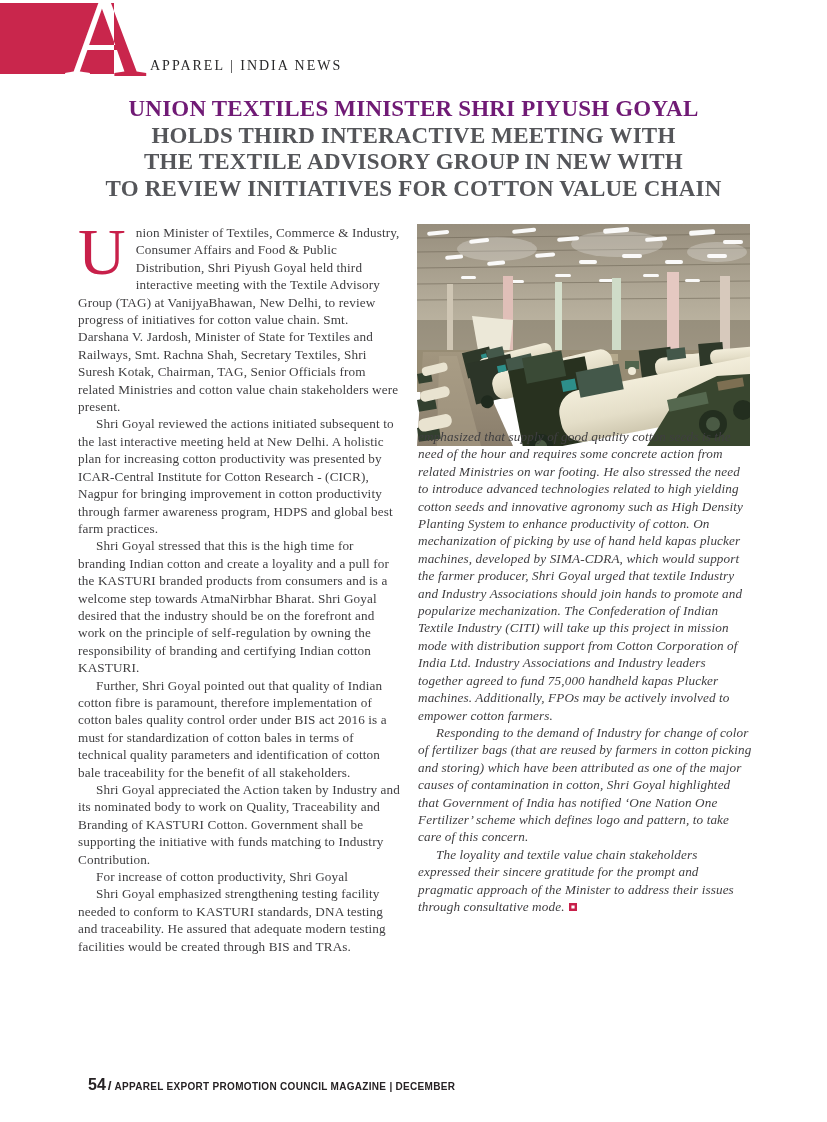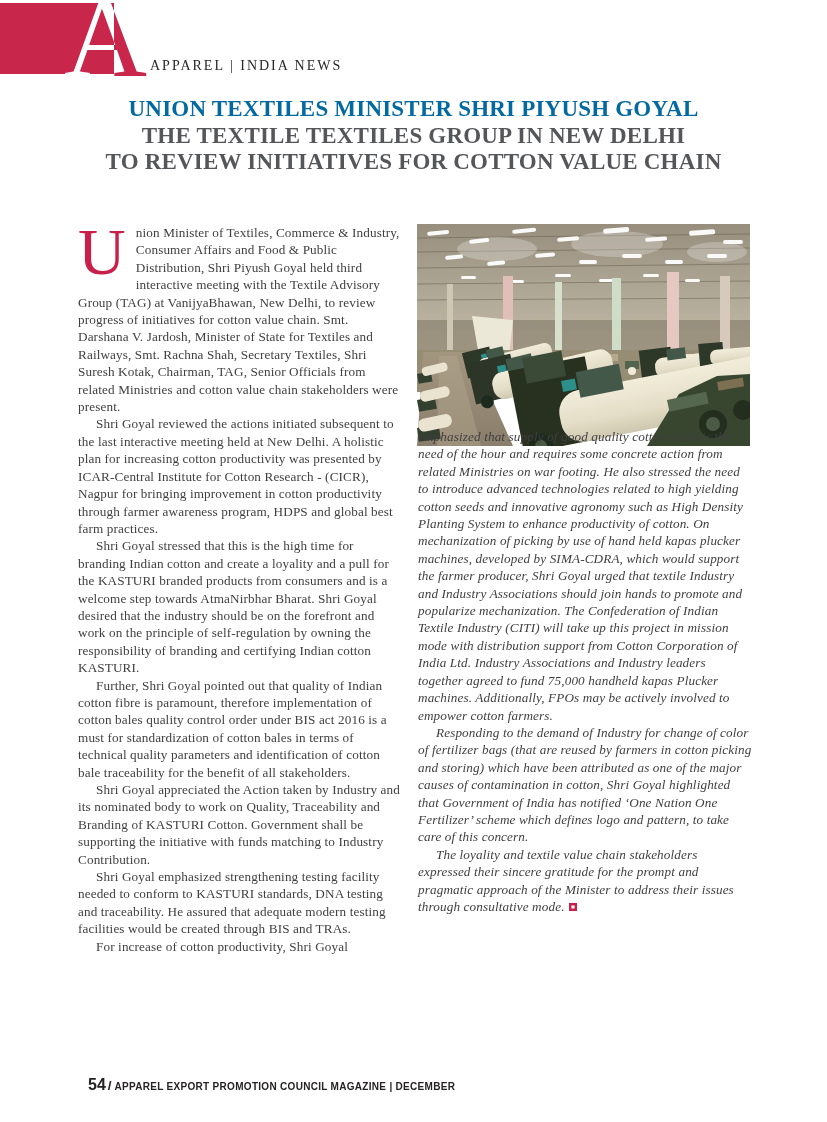--- a/index.html
+++ b/index.html
@@ -11,21 +11,21 @@
   
   .logo{position:absolute;left:0;top:0;width:230px;height:90px;}
   .section-title{
     position:absolute;left:150px;top:58px;
     font-size:14px;letter-spacing:2px;color:#28282a;font-weight:500;
     font-family:"Liberation Serif",serif;
   }
   
   .headline{position:absolute;left:0;top:96px;width:827px;text-align:center;margin:0;}
   .headline div{font-weight:bold;font-size:23px;line-height:26.6px;letter-spacing:0.2px;}
-  .hl-red{color:#0369a1;}
+  .hl-red{color:#701a75;}
   .hl-gray{color:#55565a;}
   
   .col{position:absolute;color:#3f3e40;font-size:13.2px;line-height:17.4px;letter-spacing:0.12px;text-align:left;}
   .col-left{left:78px;top:224px;width:323px;}
   .col-right{left:418px;top:428px;width:334px;font-style:italic;}
   .col p{margin:0;text-indent:18px;}
   .col p.noindent{text-indent:0;}
   .dropcap{
     float:left;color:#c8204a;font-size:66px;line-height:52px;
     padding:2px 10px 0 0;font-family:"Liberation Serif",serif;
@@ -65,32 +65,33 @@
       <g font-family="'Liberation Serif',serif" font-size="115" font-weight="400">
         <text x="64" y="76" fill="#ffffff" clip-path="url(#cpRect)">A</text>
         <text x="64" y="76" fill="#c9264c" clip-path="url(#cpRight)">A</text>
       </g>
     </svg>
   </div>
   <div class="section-title">APPAREL | INDIA NEWS</div>
 
   <h1 class="headline">
     <div class="hl-red">UNION TEXTILES MINISTER SHRI PIYUSH GOYAL</div>
-    <div class="hl-gray">THE TEXTILE TEXTILES GROUP IN NEW DELHI</div>
+    <div class="hl-gray">HOLDS THIRD INTERACTIVE MEETING WITH</div>
+    <div class="hl-gray">THE TEXTILE ADVISORY GROUP IN NEW WITH</div>
     <div class="hl-gray">TO REVIEW INITIATIVES FOR COTTON VALUE CHAIN</div>
   </h1>
 
   <div class="col col-left">
     <p class="noindent"><span class="dropcap">U</span><span>nion Minister of Textiles, Commerce &amp; Industry, Consumer Affairs and Food &amp; Public Distribution, Shri Piyush Goyal held third interactive meeting with the Textile Advisory Group (TAG) at VanijyaBhawan, New Delhi, to review progress of initiatives for cotton value chain. Smt. Darshana V. Jardosh, Minister of State for Textiles and Railways, Smt. Rachna Shah, Secretary Textiles, Shri Suresh Kotak, Chairman, TAG, Senior Officials from related Ministries and cotton value chain stakeholders were present.</span></p>
     <p>Shri Goyal reviewed the actions initiated subsequent to the last interactive meeting held at New Delhi. A holistic plan for increasing cotton productivity was presented by ICAR-Central Institute for Cotton Research - (CICR), Nagpur for bringing improvement in cotton productivity through farmer awareness program, HDPS and global best farm practices.</p>
     <p>Shri Goyal stressed that this is the high time for branding Indian cotton and create a loyality and a pull for the KASTURI branded products from consumers and is a welcome step towards AtmaNirbhar Bharat. Shri Goyal desired that the industry should be on the forefront and work on the principle of self-regulation by owning the responsibility of branding and certifying Indian cotton KASTURI.</p>
     <p>Further, Shri Goyal pointed out that quality of Indian cotton fibre is paramount, therefore implementation of cotton bales quality control order under BIS act 2016 is a must for standardization of cotton bales in terms of technical quality parameters and identification of cotton bale traceability for the benefit of all stakeholders.</p>
     <p>Shri Goyal appreciated the Action taken by Industry and its nominated body to work on Quality, Traceability and Branding of KASTURI Cotton. Government shall be supporting the initiative with funds matching to Industry Contribution.</p>
+    <p>For increase of cotton productivity, Shri Goyal</p>
     <p>Shri Goyal emphasized strengthening testing facility needed to conform to KASTURI standards, DNA testing and traceability. He assured that adequate modern testing facilities would be created through BIS and TRAs.</p>
-    <p>For increase of cotton productivity, Shri Goyal</p>
   </div>
 
   <div class="photo">
     <svg viewBox="0 0 333 222" preserveAspectRatio="none">
       <defs>
         <linearGradient id="ceil" x1="0" y1="0" x2="0" y2="1">
           <stop offset="0" stop-color="#978e7d"></stop>
           <stop offset="0.55" stop-color="#b3ab99"></stop>
           <stop offset="1" stop-color="#c7bfab"></stop>
         </linearGradient>

